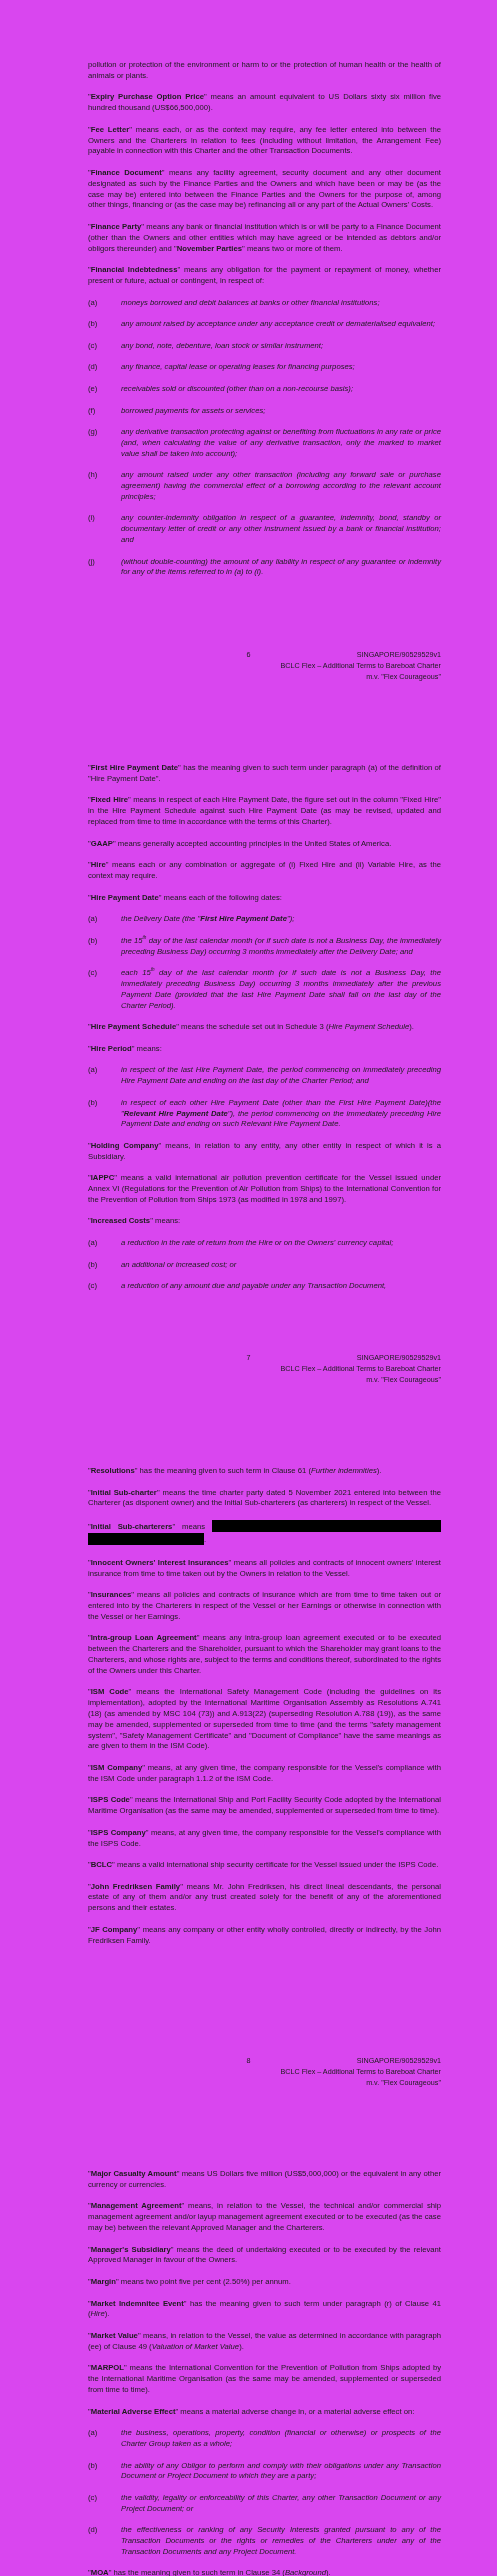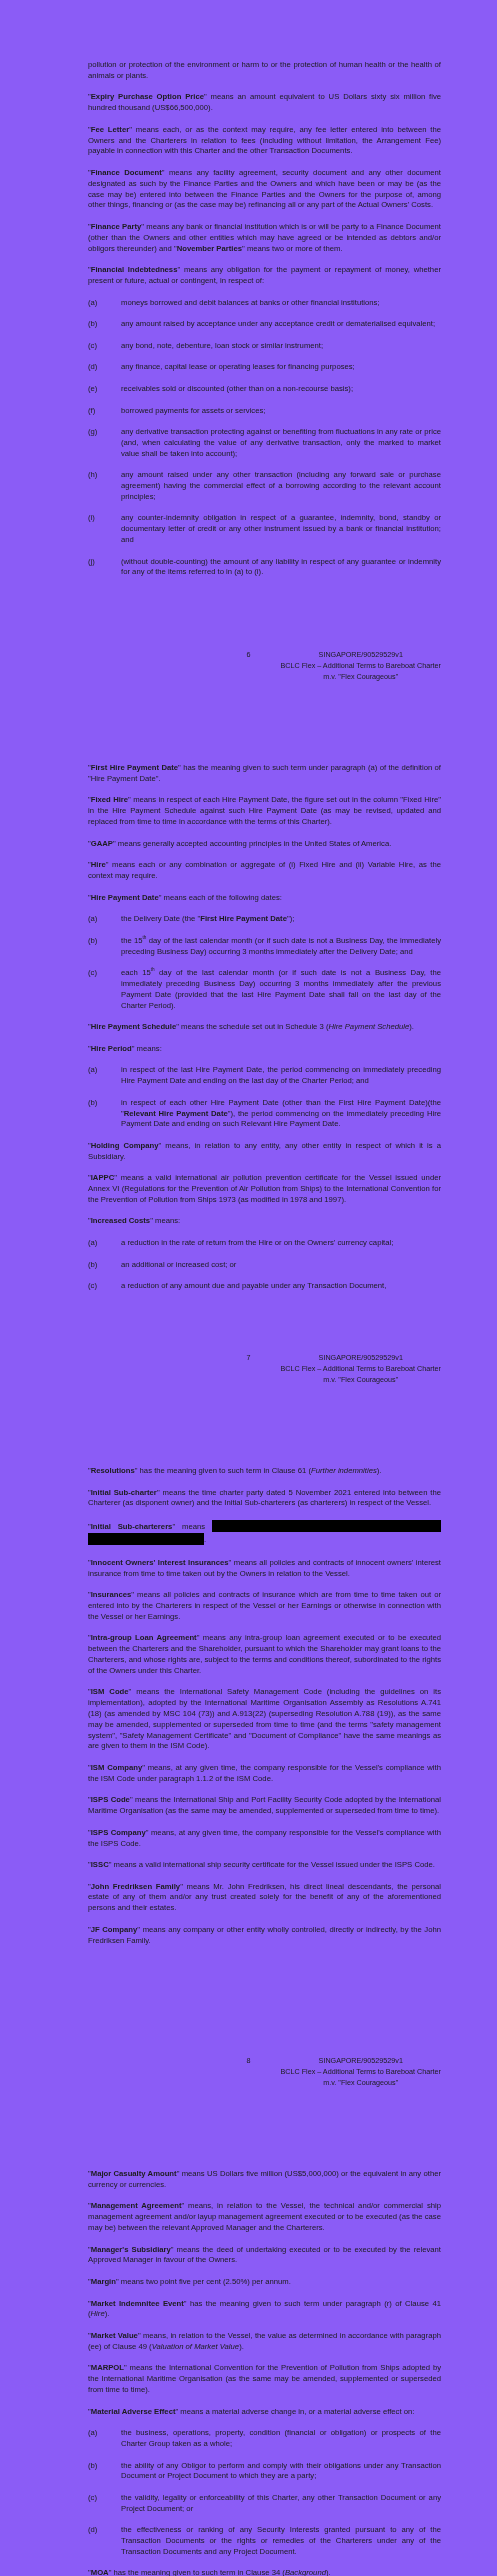--- a/index.html
+++ b/index.html
@@ -11,32 +11,32 @@
     width: 497px;
     font-family: "Liberation Sans", "DejaVu Sans", sans-serif;
     color: #1c1c1c;
   }
   .page {
     position: relative;
     width: 497px;
     height: 703px;
     box-sizing: border-box;
     padding: 60px 56px 0 88px;
-    background: #8b5cf6;
+    background: #d946ef;
     overflow: hidden;
   }
   .para, .item {
     font-size: 7.7px;
     line-height: 10.8px;
     text-align: justify;
     margin: 0 0 10.8px 0;
   }
   .item { display: flex; }
   .item-label { flex: 0 0 33px; }
-  .item-text { flex: 1 1 auto; text-align: justify; }
+  .item-text { flex: 1 1 auto; text-align: justify; font-style: italic; }
   .b { font-weight: bold; }
   .i { font-style: italic; }
   .s { vertical-align: super; font-size: 0.6em; line-height: 0; }
   .redact {
     display: inline-block;
     height: 12px;
     background: #000;
     vertical-align: middle;
     margin-bottom: 1.5px;
   }
@@ -53,21 +53,21 @@
     position: absolute;
     left: 0;
     right: 0;
     top: 0;
     text-align: center;
   }
   .footer-right {
     position: absolute;
     right: 56px;
     top: 0;
-    text-align: center;
+    text-align: right;
   }
 </style>
 </head>
 <body>
 
 <main>
     <section class="page">
       <p class="para"><span>pollution or protection of the environment or harm to or the protection of human health or the health of animals or plants.</span></p>
       <p class="para"><span>"</span><span class="b">Expiry Purchase Option Price</span><span>" means an amount equivalent to US Dollars sixty six million five hundred thousand (US$66,500,000).</span></p>
       <p class="para"><span>"</span><span class="b">Fee Letter</span><span>" means each, or as the context may require, any fee letter entered into between the Owners and the Charterers in relation to fees (including without limitation, the Arrangement Fee) payable in connection with this Charter and the other Transaction Documents.</span></p>
@@ -179,21 +179,21 @@
       <p class="para"><span>"</span><span class="b">Resolutions</span><span>" has the meaning given to such term in Clause 61 (</span><span class="i">Further indemnities</span><span>).</span></p>
       <p class="para"><span>"</span><span class="b">Initial Sub-charter</span><span>" means the time charter party dated 5 November 2021 entered into between the Charterer (as disponent owner) and the Initial Sub-charterers (as charterers) in respect of the Vessel.</span></p>
       <p class="para"><span>"</span><span class="b">Initial Sub-charterers</span><span>" means </span><span class="redact" style="width: 229px;"></span><span class="redact" style="width: 116px;"></span><span>.</span></p>
       <p class="para"><span>"</span><span class="b">Innocent Owners' Interest Insurances</span><span>" means all policies and contracts of innocent owners' interest insurance from time to time taken out by the Owners in relation to the Vessel.</span></p>
       <p class="para"><span>"</span><span class="b">Insurances</span><span>" means all policies and contracts of insurance which are from time to time taken out or entered into by the Charterers in respect of the Vessel or her Earnings or otherwise in connection with the Vessel or her Earnings.</span></p>
       <p class="para"><span>"</span><span class="b">Intra-group Loan Agreement</span><span>" means any intra-group loan agreement executed or to be executed between the Charterers and the Shareholder, pursuant to which the Shareholder may grant loans to the Charterers, and whose rights are, subject to the terms and conditions thereof, subordinated to the rights of the Owners under this Charter.</span></p>
       <p class="para"><span>"</span><span class="b">ISM Code</span><span>" means the International Safety Management Code (including the guidelines on its implementation), adopted by the International Maritime Organisation Assembly as Resolutions A.741 (18) (as amended by MSC 104 (73)) and A.913(22) (superseding Resolution A.788 (19)), as the same may be amended, supplemented or superseded from time to time (and the terms "safety management system", "Safety Management Certificate" and "Document of Compliance" have the same meanings as are given to them in the ISM Code).</span></p>
       <p class="para"><span>"</span><span class="b">ISM Company</span><span>" means, at any given time, the company responsible for the Vessel's compliance with the ISM Code under paragraph 1.1.2 of the ISM Code.</span></p>
       <p class="para"><span>"</span><span class="b">ISPS Code</span><span>" means the International Ship and Port Facility Security Code adopted by the International Maritime Organisation (as the same may be amended, supplemented or superseded from time to time).</span></p>
       <p class="para"><span>"</span><span class="b">ISPS Company</span><span>" means, at any given time, the company responsible for the Vessel's compliance with the ISPS Code.</span></p>
-      <p class="para"><span>"</span><span class="b">ISSC</span><span>" means a valid international ship security certificate for the Vessel issued under the ISPS Code.</span></p>
+      <p class="para"><span>"</span><span class="b">BCLC</span><span>" means a valid international ship security certificate for the Vessel issued under the ISPS Code.</span></p>
       <p class="para"><span>"</span><span class="b">John Fredriksen Family</span><span>" means Mr. John Fredriksen, his direct lineal descendants, the personal estate of any of them and/or any trust created solely for the benefit of any of the aforementioned persons and their estates.</span></p>
       <p class="para"><span>"</span><span class="b">JF Company</span><span>" means any company or other entity wholly controlled, directly or indirectly, by the John Fredriksen Family.</span></p>
       <div class="page-footer">
         <div class="page-number">8</div>
         <div class="footer-right">
           <div>SINGAPORE/90529529v1</div>
           <div>BCLC Flex – Additional Terms to Bareboat Charter</div>
           <div>m.v. "Flex Courageous"</div>
         </div>
       </div>
@@ -202,21 +202,21 @@
       <p class="para"><span>"</span><span class="b">Major Casualty Amount</span><span>" means US Dollars five million (US$5,000,000) or the equivalent in any other currency or currencies.</span></p>
       <p class="para"><span>"</span><span class="b">Management Agreement</span><span>" means, in relation to the Vessel, the technical and/or commercial ship management agreement and/or layup management agreement executed or to be executed (as the case may be) between the relevant Approved Manager and the Charterers.</span></p>
       <p class="para"><span>"</span><span class="b">Manager's Subsidiary</span><span>" means the deed of undertaking executed or to be executed by the relevant Approved Manager in favour of the Owners.</span></p>
       <p class="para"><span>"</span><span class="b">Margin</span><span>" means two point five per cent (2.50%) per annum.</span></p>
       <p class="para"><span>"</span><span class="b">Market Indemnitee Event</span><span>" has the meaning given to such term under paragraph (r) of Clause 41 (</span><span class="i">Hire</span><span>).</span></p>
       <p class="para"><span>"</span><span class="b">Market Value</span><span>" means, in relation to the Vessel, the value as determined in accordance with paragraph (ee) of Clause 49 (</span><span class="i">Valuation of Market Value</span><span>).</span></p>
       <p class="para"><span>"</span><span class="b">MARPOL</span><span>" means the International Convention for the Prevention of Pollution from Ships adopted by the International Maritime Organisation (as the same may be amended, supplemented or superseded from time to time).</span></p>
       <p class="para"><span>"</span><span class="b">Material Adverse Effect</span><span>" means a material adverse change in, or a material adverse effect on:</span></p>
       <div class="item">
         <span class="item-label">(a)</span>
-        <span class="item-text"><span>the business, operations, property, condition (financial or obligation) or prospects of the Charter Group taken as a whole;</span></span>
+        <span class="item-text"><span>the business, operations, property, condition (financial or otherwise) or prospects of the Charter Group taken as a whole;</span></span>
       </div>
       <div class="item">
         <span class="item-label">(b)</span>
         <span class="item-text"><span>the ability of any Obligor to perform and comply with their obligations under any Transaction Document or Project Document to which they are a party;</span></span>
       </div>
       <div class="item">
         <span class="item-label">(c)</span>
         <span class="item-text"><span>the validity, legality or enforceability of this Charter, any other Transaction Document or any Project Document; or</span></span>
       </div>
       <div class="item">

